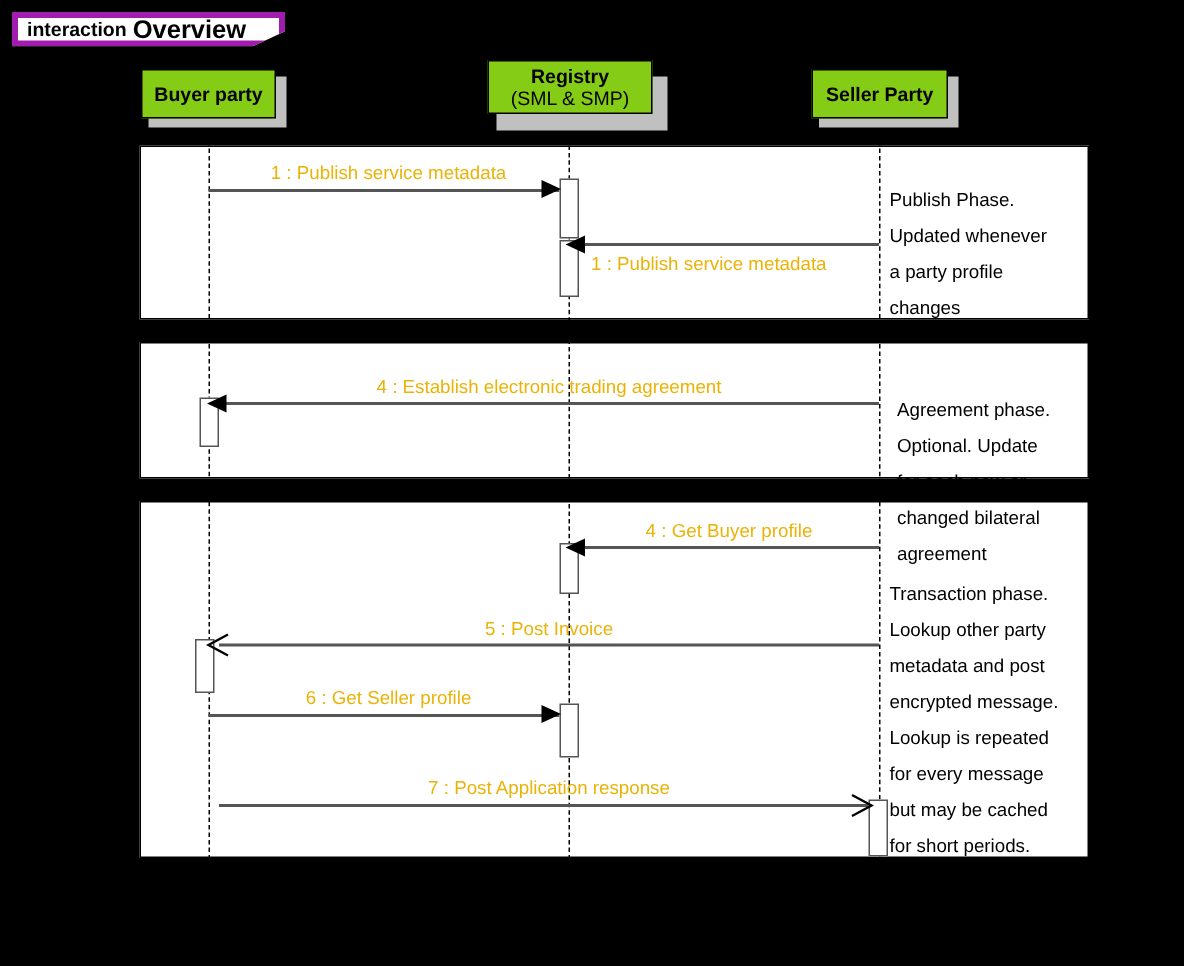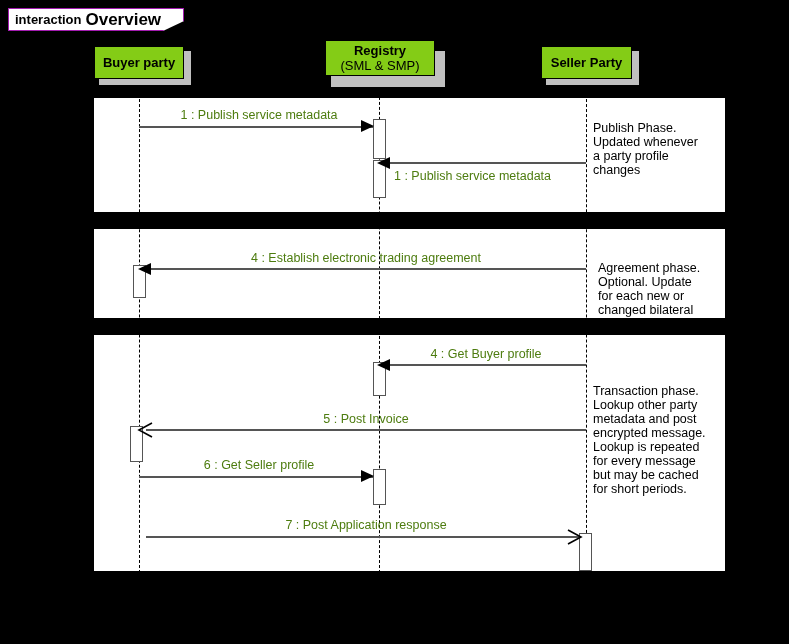--- a/index.html
+++ b/index.html
@@ -18,21 +18,21 @@
     -webkit-font-smoothing: none;
   }
 
   
   .frame-tab {
     position: absolute;
     left: 8px;
     top: 8px;
     height: 23px;
     background: #ffffff;
-    border: 1px solid #a21caf;
+    border: 4px solid #a21caf;
     box-sizing: border-box;
     padding: 0 22px 0 6px;
     display: flex;
     align-items: center;
     white-space: nowrap;
     -webkit-clip-path: polygon(0 0, 100% 0, 100% 56%, 88% 100%, 0 100%);
     clip-path: polygon(0 0, 100% 0, 100% 56%, 88% 100%, 0 100%);
   }
   .frame-tab .kw {
     font-size: 13px;
@@ -105,36 +105,36 @@
   
   .msg-line {
     position: absolute;
     height: 0;
     border-top: 2px solid #555555;
     z-index: 5;
   }
   .msg-label {
     position: absolute;
     font-size: 12.5px;
-    color: #4d7c0f;
+    color: #eab308;
     white-space: nowrap;
     z-index: 7;
     text-align: center;
   }
   .arrow-head {
     position: absolute;
     z-index: 7;
     overflow: visible;
   }
 
   
   .note {
     position: absolute;
     font-size: 12.5px;
-    line-height: 14px;
+    line-height: 24px;
     color: #000000;
     white-space: pre-line;
     z-index: 7;
   }
 </style>
 </head>
 <body>
 
 <div id="canvas">
 

